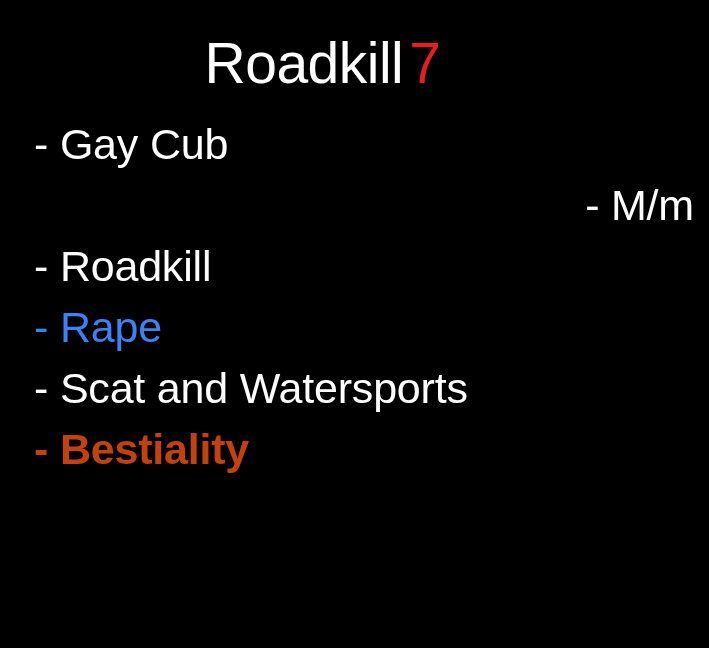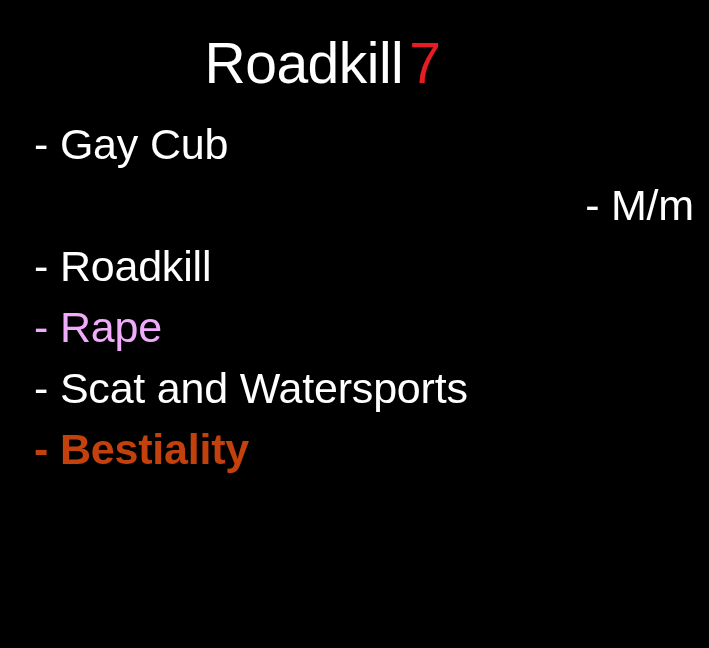--- a/index.html
+++ b/index.html
@@ -89,21 +89,21 @@
       <span class="bullet-text">Gay Cub</span>
     </li>
     <li class="bullet-item" style="color: rgb(255, 255, 255); text-align: right;">
       <span class="bullet-dash">-</span>
       <span class="bullet-text">M/m</span>
     </li>
     <li class="bullet-item" style="color: rgb(255, 255, 255);">
       <span class="bullet-dash">-</span>
       <span class="bullet-text">Roadkill</span>
     </li>
-    <li class="bullet-item" style="color: #f0abfc;">
+    <li class="bullet-item" style="color: #3b82f6;">
       <span class="bullet-dash">-</span>
       <span class="bullet-text">Rape</span>
     </li>
     <li class="bullet-item" style="color: rgb(255, 255, 255);">
       <span class="bullet-dash">-</span>
       <span class="bullet-text">Scat and Watersports</span>
     </li>
     <li class="bullet-item" style="color: #c2410c; font-weight: bold;">
       <span class="bullet-dash">-</span>
       <span class="bullet-text">Bestiality</span>

